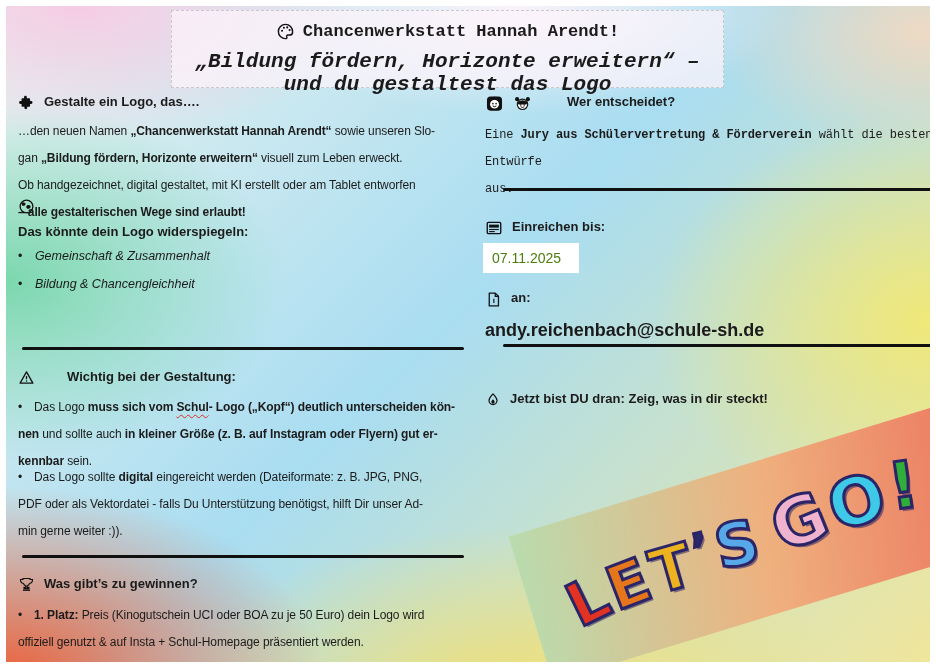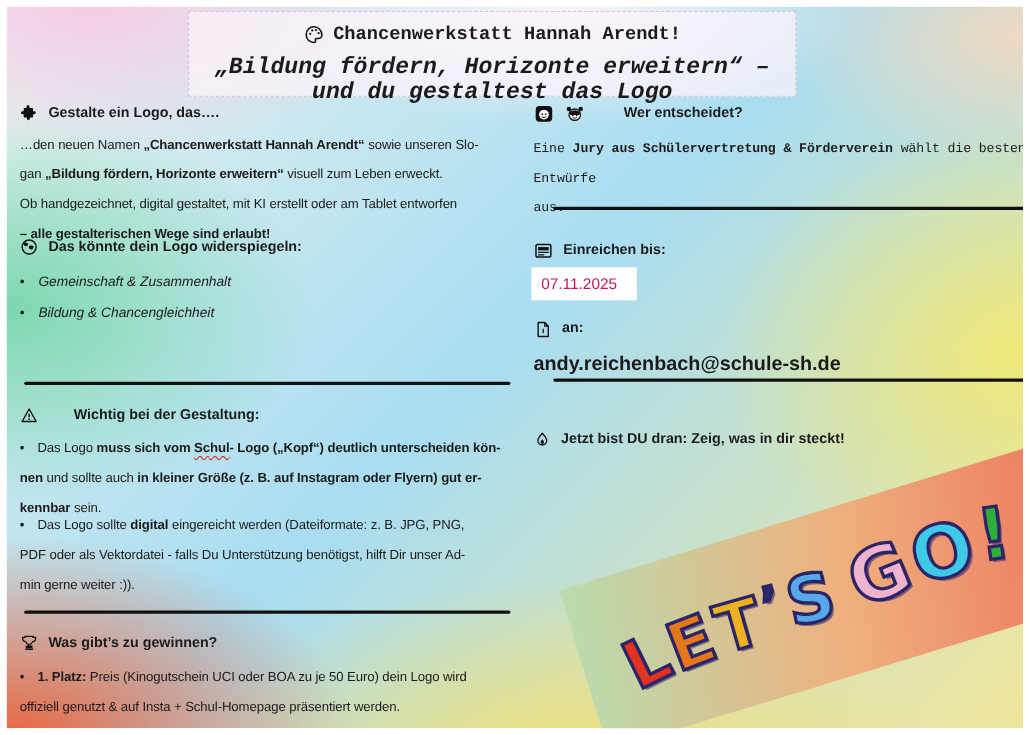--- a/index.html
+++ b/index.html
@@ -34,21 +34,21 @@
   .abs{position:absolute;}
   .sec-h{font-size:13px;font-weight:700;display:flex;align-items:flex-start;gap:9px;}
   .para{font-size:12px;line-height:27px;white-space:pre-wrap;letter-spacing:-.1px;}
   .b{font-weight:700;}
   .i{font-style:italic;}
   .wavy{text-decoration:underline wavy #d83020;text-decoration-thickness:1px;text-underline-offset:3px;}
   .rule{height:3px;background:#101010;border-radius:2px;}
   .blt{font-size:12.5px;line-height:28px;white-space:pre-wrap;}
   .date-box{
     box-sizing:border-box;background:#ffffff;width:96px;height:30px;
-    font-size:14px;line-height:30px;padding-left:9px;color:#be185d;
+    font-size:14px;line-height:30px;padding-left:9px;color:#4d7c0f;
   }
   .email{font-size:18px;font-weight:700;}
   .icon{flex:0 0 auto;display:inline-flex;}
   
   .letsgo{
     position:absolute;left:515px;top:462px;width:448px;height:152px;
     transform:rotate(-17deg);
     background:linear-gradient(100deg,#b9dcae 0%,#efb07e 55%,#ec7a60 100%);
     display:flex;align-items:center;justify-content:center;
   }
@@ -97,21 +97,21 @@
           <path d="M10.5 2.5c1.1 0 2 .9 2 2V6h3.5c.6 0 1 .4 1 1v3h1.5c1.1 0 2 .9 2 2s-.9 2-2 2H17v3c0 .6-.4 1-1 1h-3v1.5c0 1.1-.9 2-2 2s-2-.9-2-2V18H6c-.6 0-1-.4-1-1v-3H3.5c-1.1 0-2-.9-2-2s.9-2 2-2H5V7c0-.6.4-1 1-1h2.5V4.5c0-1.1.9-2 2-2z" fill="#111"></path>
         </svg>
     </span>
     <span>Gestalte ein Logo, das….</span>
   </div>
   <div class="abs para" style="left:12px;top:112px;width:462px;"><span>…den neuen Namen </span><span class="b">„Chancenwerkstatt Hannah Arendt“</span><span> sowie unseren Slo-
 gan </span><span class="b">„Bildung fördern, Horizonte erweitern“</span><span> visuell zum Leben erweckt.
 Ob handgezeichnet, digital gestaltet, mit KI erstellt oder am Tablet entworfen
 </span><span class="b">– alle gestalterischen Wege sind erlaubt!</span></div>
 
-  <div class="abs sec-h" style="left:12px;top:210px;">
+  <div class="abs sec-h" style="left:12px;top:192px;flex-direction:column;">
     <span class="icon">
       <svg viewBox="0 0 24 24" width="17" height="17">
           <circle cx="12" cy="12" r="9" fill="none" stroke="#111" stroke-width="1.8"></circle>
           <path d="M7 6c1.6 1 3.1.4 3.6 2S9.2 11 7.6 11 5 9.5 5.3 8 6 6.5 7 6z" fill="#111"></path>
           <path d="M13.2 10.2c2-.5 4 0 4.5 1.5s-1 3.6-3 3.6-3.1-1.5-3.1-2.6.6-2 1.6-2.5z" fill="#111"></path>
         </svg>
     </span>
     <span>Das könnte dein Logo widerspiegeln:</span>
   </div>
   <div class="abs" style="left:12px;top:236px;width:462px;">

